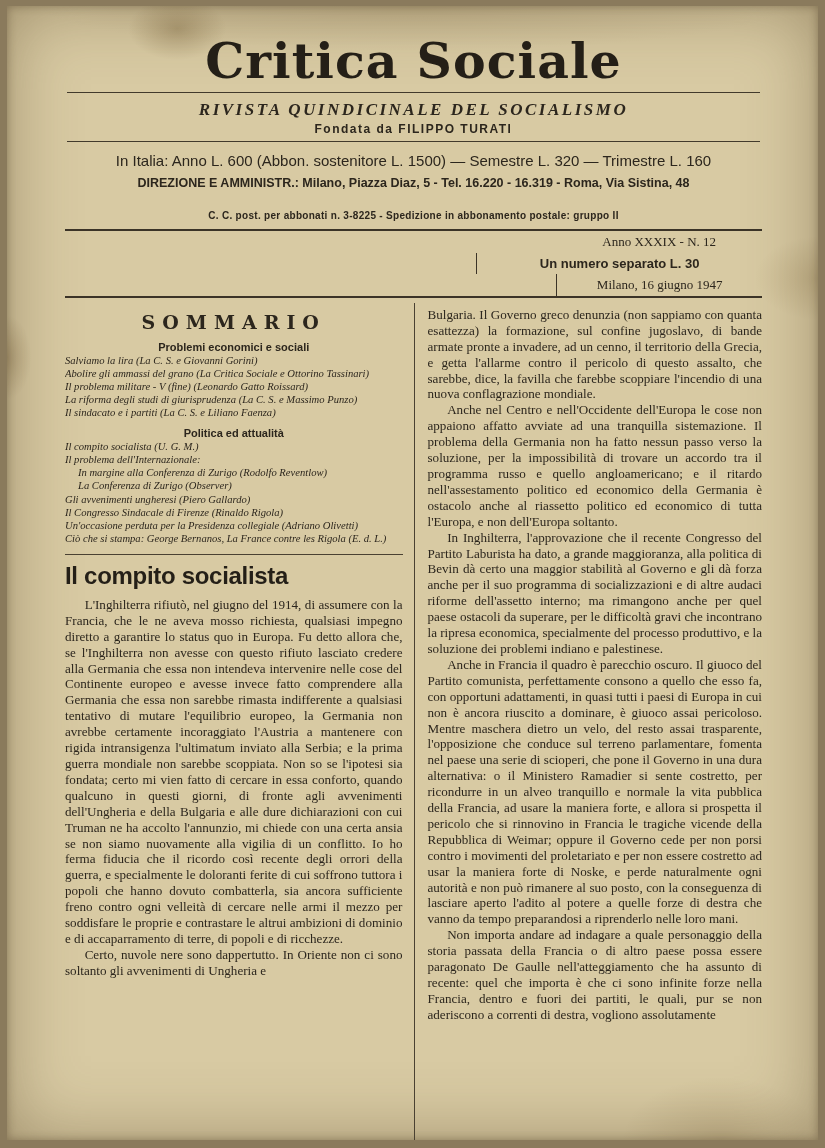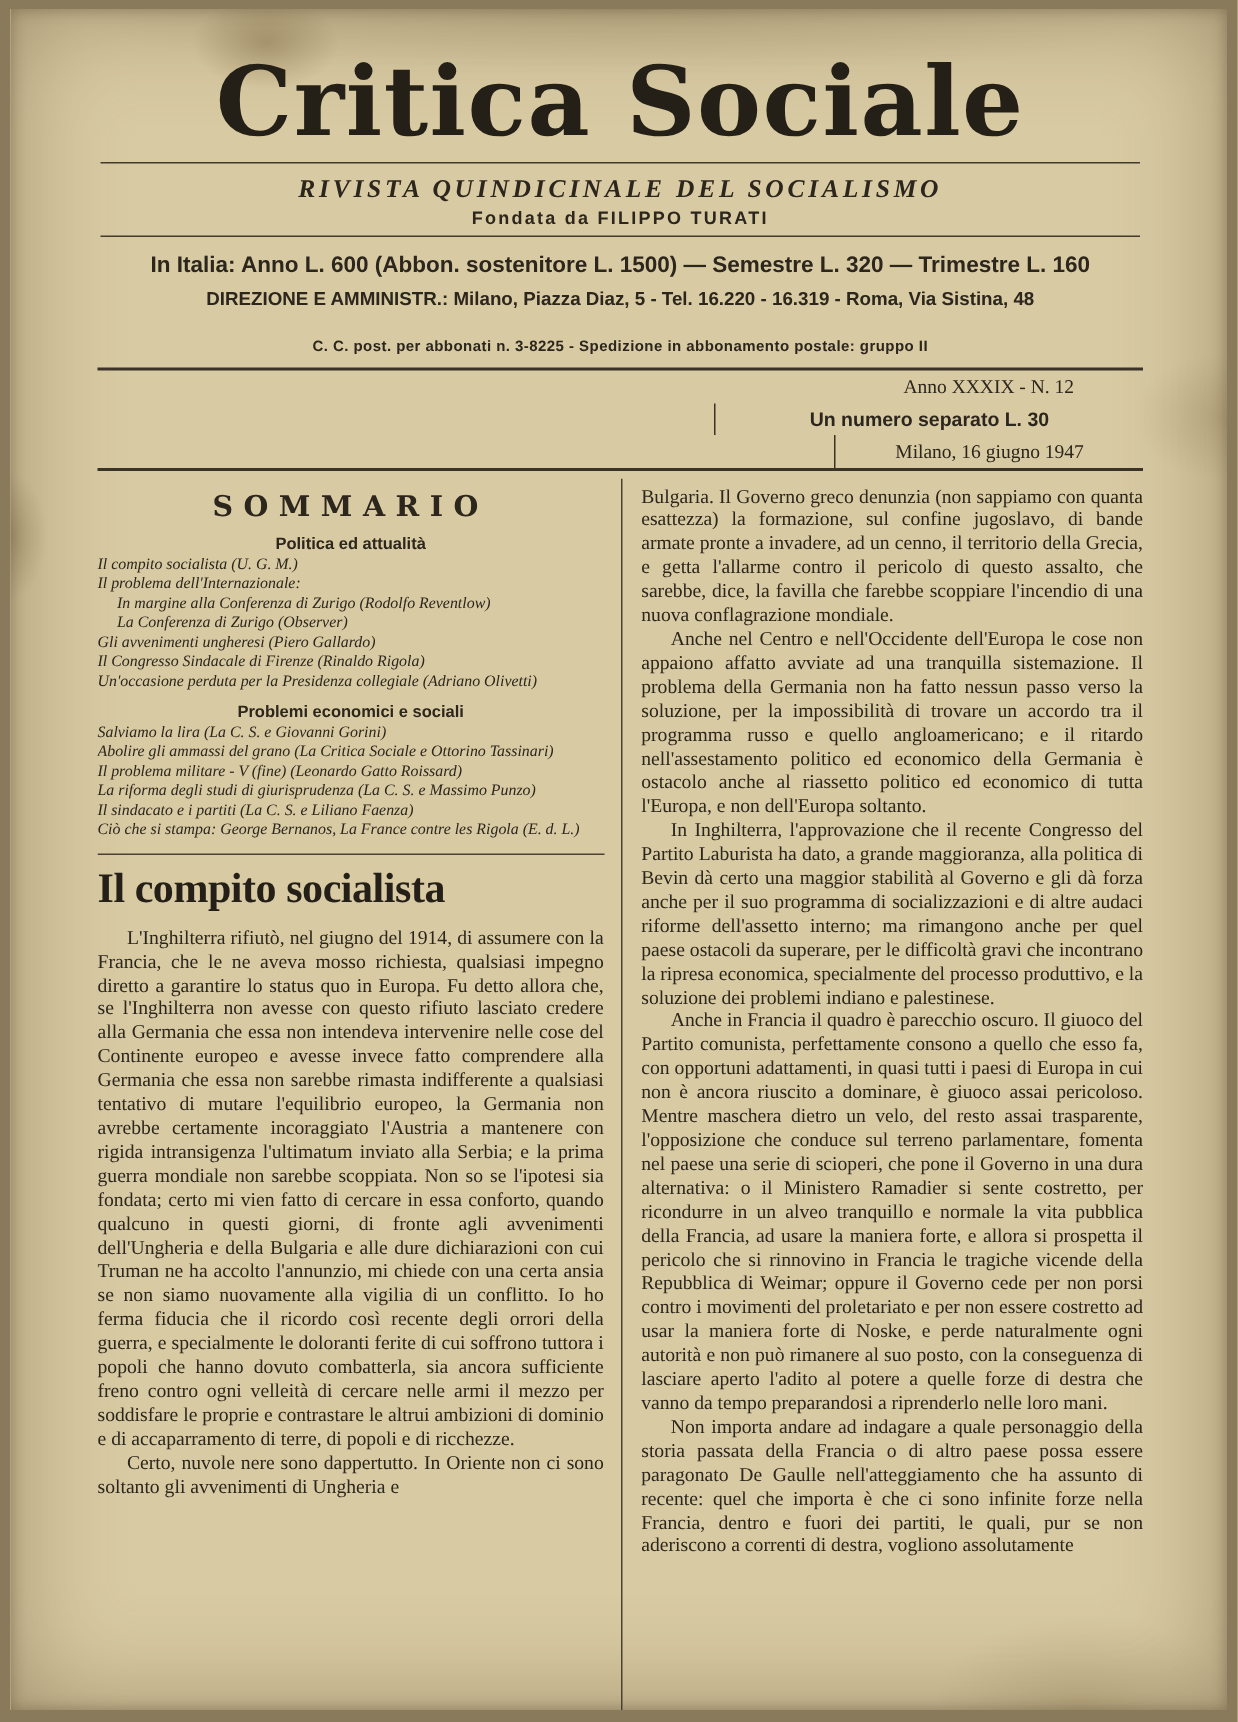--- a/index.html
+++ b/index.html
@@ -29,40 +29,40 @@
     padding: 30px 56px 0 58px;
     color: #2c261d;
     overflow: hidden;
   }
   
   .masthead { text-align: center; }
   .masthead-title {
     margin: 0;
     font-family: "DejaVu Serif", serif;
     font-weight: bold;
-    font-size: 64px;
+    font-size: 49px;
     line-height: 1.04;
     letter-spacing: 1px;
     color: #241f17;
   }
   .rule { border: 0; border-top: 1.5px solid #423a2c; margin: 5px 2px 0 2px; }
   .masthead-subtitle {
     margin-top: 7px;
     font-weight: bold; font-style: italic;
     font-size: 17px; letter-spacing: 2.5px;
   }
   .masthead-founder {
     margin-top: 2px;
     font-family: "Liberation Sans", sans-serif;
     font-weight: bold; font-size: 12px; letter-spacing: 1.5px;
   }
   .subscription-line {
     margin-top: 10px;
     font-family: "Liberation Sans", sans-serif;
-    font-weight: bold; font-size: 15px;
+    font-weight: normal; font-size: 15px;
   }
   .address-line {
     margin-top: 7px;
     font-family: "Liberation Sans", sans-serif;
     font-weight: bold; font-size: 12.5px;
   }
   .postal-line {
     margin-top: 20px;
     font-family: "Liberation Sans", sans-serif;
     font-weight: bold; font-size: 10px; letter-spacing: .3px;
@@ -111,22 +111,22 @@
     font-style: italic;
     font-size: 10.6px; line-height: 1.14;
     padding-left: 13px; text-indent: -13px;
     text-align: left;
   }
   .som-item.sub { padding-left: 26px; text-indent: -13px; }
   .som-divider { border: 0; border-top: 1.3px solid #4a4132; margin: 9px 0 0 0; }
   
   .article-title {
     margin: 8px 0 9px 0;
-    font-family: Liberation Serif, serif;
-    font-weight: bold; font-size: 28px; letter-spacing: -0.3px;
+    font-family: Liberation Sans, sans-serif;
+    font-weight: bold; font-size: 24px; letter-spacing: -0.3px;
     line-height: 1.05;
     color: #241f17;
   }
   .body-text p {
     margin: 0;
     font-size: 13.1px; line-height: 1.215;
     text-align: justify;
     text-indent: 1.5em;
   }
   .body-text p.cont { text-indent: 0; }
@@ -155,40 +155,40 @@
       <div class="cell cell-date">Milano, 16 giugno 1947</div>
     </div>
 
     <div class="columns">
 
       <div class="col col-left">
         <section>
           <h2 class="sommario-title">SOMMARIO</h2>
 
           <div>
+            <h3 class="som-heading">Problemi economici e sociali</h3>
+            <p class="som-item">Salviamo la lira (La C. S. e Giovanni Gorini)</p>
+            <p class="som-item">Abolire gli ammassi del grano (La Critica Sociale e Ottorino Tassinari)</p>
+            <p class="som-item">Il problema militare - V (fine) (Leonardo Gatto Roissard)</p>
+            <p class="som-item">La riforma degli studi di giurisprudenza (La C. S. e Massimo Punzo)</p>
+            <p class="som-item">Il sindacato e i partiti (La C. S. e Liliano Faenza)</p>
+          </div>
+
+          <div>
             <h3 class="som-heading">Politica ed attualità</h3>
             <p class="som-item">Il compito socialista (U. G. M.)</p>
             <p class="som-item">Il problema dell'Internazionale:</p>
             <p class="som-item sub">In margine alla Conferenza di Zurigo (Rodolfo Reventlow)</p>
             <p class="som-item sub">La Conferenza di Zurigo (Observer)</p>
             <p class="som-item">Gli avvenimenti ungheresi (Piero Gallardo)</p>
             <p class="som-item">Il Congresso Sindacale di Firenze (Rinaldo Rigola)</p>
             <p class="som-item">Un'occasione perduta per la Presidenza collegiale (Adriano Olivetti)</p>
           </div>
 
           <div>
-            <h3 class="som-heading">Problemi economici e sociali</h3>
-            <p class="som-item">Salviamo la lira (La C. S. e Giovanni Gorini)</p>
-            <p class="som-item">Abolire gli ammassi del grano (La Critica Sociale e Ottorino Tassinari)</p>
-            <p class="som-item">Il problema militare - V (fine) (Leonardo Gatto Roissard)</p>
-            <p class="som-item">La riforma degli studi di giurisprudenza (La C. S. e Massimo Punzo)</p>
-            <p class="som-item">Il sindacato e i partiti (La C. S. e Liliano Faenza)</p>
-          </div>
-
-          <div>
             <p class="som-item">Ciò che si stampa: George Bernanos, La France contre les Rigola (E. d. L.)</p>
           </div>
 
           <hr class="som-divider">
         </section>
 
         <h2 class="article-title">Il compito socialista</h2>
 
         <div class="body-text">
           <p>L'Inghilterra rifiutò, nel giugno del 1914, di assumere con la Francia, che le ne aveva mosso richiesta, qualsiasi impegno diretto a garantire lo status quo in Europa. Fu detto allora che, se l'Inghilterra non avesse con questo rifiuto lasciato credere alla Germania che essa non intendeva intervenire nelle cose del Continente europeo e avesse invece fatto comprendere alla Germania che essa non sarebbe rimasta indifferente a qualsiasi tentativo di mutare l'equilibrio europeo, la Germania non avrebbe certamente incoraggiato l'Austria a mantenere con rigida intransigenza l'ultimatum inviato alla Serbia; e la prima guerra mondiale non sarebbe scoppiata. Non so se l'ipotesi sia fondata; certo mi vien fatto di cercare in essa conforto, quando qualcuno in questi giorni, di fronte agli avvenimenti dell'Ungheria e della Bulgaria e alle dure dichiarazioni con cui Truman ne ha accolto l'annunzio, mi chiede con una certa ansia se non siamo nuovamente alla vigilia di un conflitto. Io ho ferma fiducia che il ricordo così recente degli orrori della guerra, e specialmente le doloranti ferite di cui soffrono tuttora i popoli che hanno dovuto combatterla, sia ancora sufficiente freno contro ogni velleità di cercare nelle armi il mezzo per soddisfare le proprie e contrastare le altrui ambizioni di dominio e di accaparramento di terre, di popoli e di ricchezze.</p>

